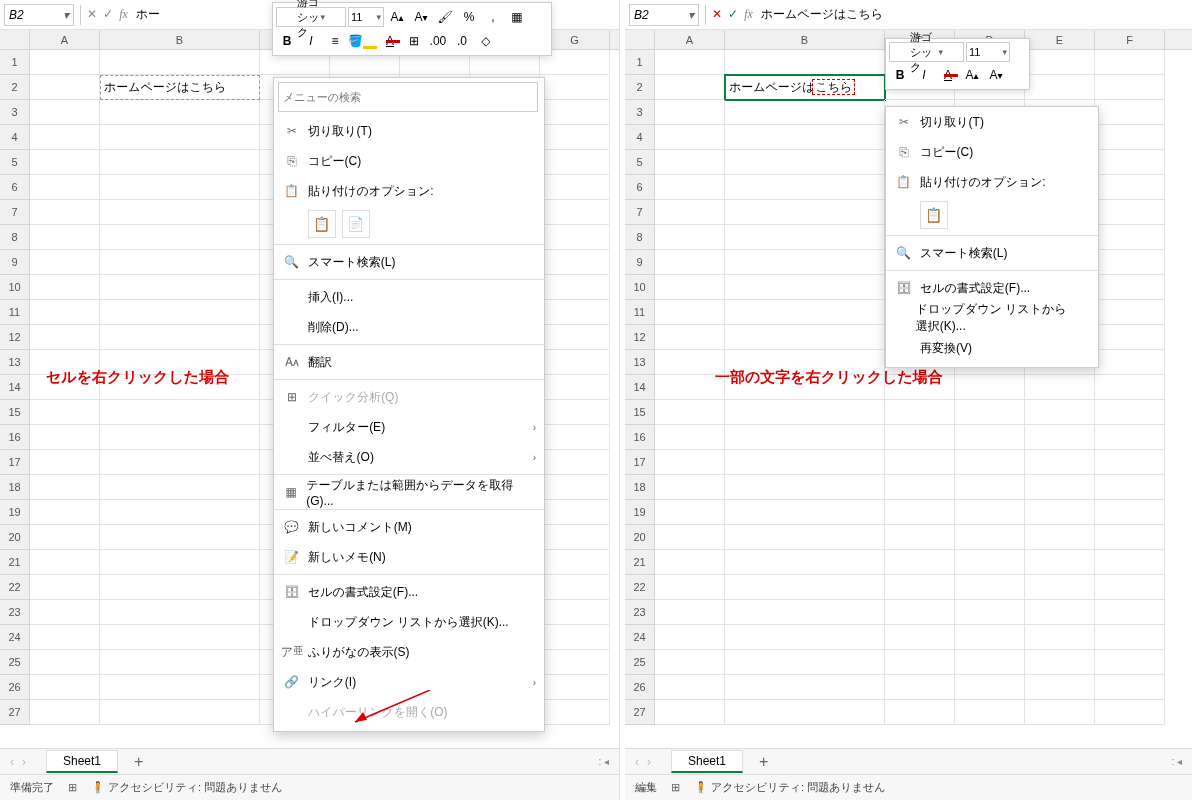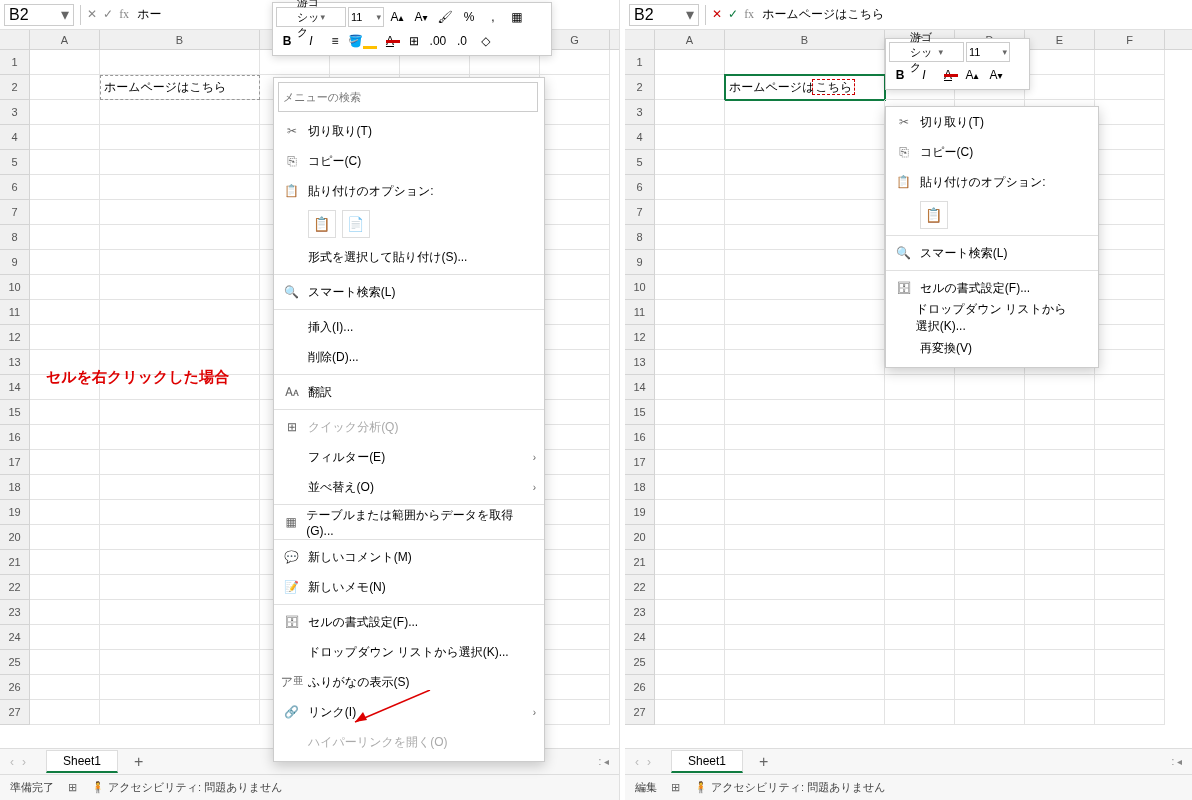--- a/index.html
+++ b/index.html
@@ -3,27 +3,27 @@
 <meta charset="utf-8">
 <style>
 * { margin: 0; padding: 0; box-sizing: border-box; font-family: 'Meiryo', 'MS PGothic', sans-serif; }
 body { background: #fff; width: 1192px; height: 800px; position: relative; overflow: hidden; }
 .pane { position: absolute; top: 0; bottom: 0; background: #fff; }
 .pane-left { left: 0; width: 620px; border-right: 1px solid #e0e0e0; }
 .pane-right { left: 625px; width: 567px; }
 
 .formula-bar { height: 30px; border-bottom: 1px solid #e0e0e0; display: flex; align-items: center; padding: 0 4px; font-size: 12px; background: #fff; }
 .name-box { width: 70px; height: 22px; border: 1px solid #ccc; display: flex; align-items: center; padding: 0 4px; justify-content: space-between; }
-.name-box span { font-size: 16px; }
+.name-box span { font-size: 12px; font-style: italic; }
 .chev { color: #666; font-size: 9px; }
 .fb-divider { width: 1px; height: 20px; background: #ccc; margin: 0 6px; }
 .fb-btns { display: flex; gap: 6px; color: #888; }
 .fb-btns .x { color: #888; }
 .fb-btns .check { color: #888; }
-.fx { font-family: serif; }
+.fx { font-style: italic; font-family: serif; }
 .fb-text { padding-left: 8px; font-size: 12px; }
 
 .col-headers { height: 20px; display: flex; border-bottom: 1px solid #d4d4d4; background: #f0f0f0; font-size: 11px; }
 .corner { width: 30px; border-right: 1px solid #d4d4d4; background: #f0f0f0; }
 .col-h { border-right: 1px solid #d4d4d4; text-align: center; line-height: 20px; color: #555; }
 .col-a { width: 70px; }
 .col-b { width: 160px; }
 .col-other { width: 70px; }
 
 .grid-body { display: flex; }
@@ -435,24 +435,20 @@
         <span class="lbl">コピー(C)</span>
       </div>
     <div class="ctx-item bold">
         <span class="ctx-icon">📋</span>
         <span class="lbl">貼り付けのオプション:</span>
       </div>
     <div class="paste-opts">
       <div class="paste-ic">📋</div>
       <div class="paste-ic">📄</div>
     </div>
-    <div class="ctx-item">
-        <span class="ctx-icon"></span>
-        <span class="lbl">形式を選択して貼り付け(S)...</span>
-      </div>
     <div class="ctx-sep"></div>
     <div class="ctx-item">
         <span class="ctx-icon">🔍</span>
         <span class="lbl">スマート検索(L)</span>
       </div>
     <div class="ctx-sep"></div>
     <div class="ctx-item">
         <span class="ctx-icon"></span>
         <span class="lbl">挿入(I)...</span>
       </div>
@@ -810,20 +806,21 @@
           <div class="cell cell-a"></div>
           <div class="cell cell-b"></div>
           <div class="cell cell-other"></div>
           <div class="cell cell-other"></div>
           <div class="cell cell-other"></div>
           <div class="cell cell-other"></div>
         </div>
     </div>
   </div>
 
+  <div class="caption" style="left:90px; top:368px;">一部の文字を右クリックした場合</div>
 
   <div class="mini-tb" style="left:260px; top:38px; width:145px;">
     <div class="mini-tb-row">
       <div class="tb-font" style="width:75px">
           <span>游ゴシック</span>
           <span class="chev">▾</span>
         </div>
       <div class="tb-size" style="width:44px">
           <span>11</span>
           <span class="chev">▾</span>

